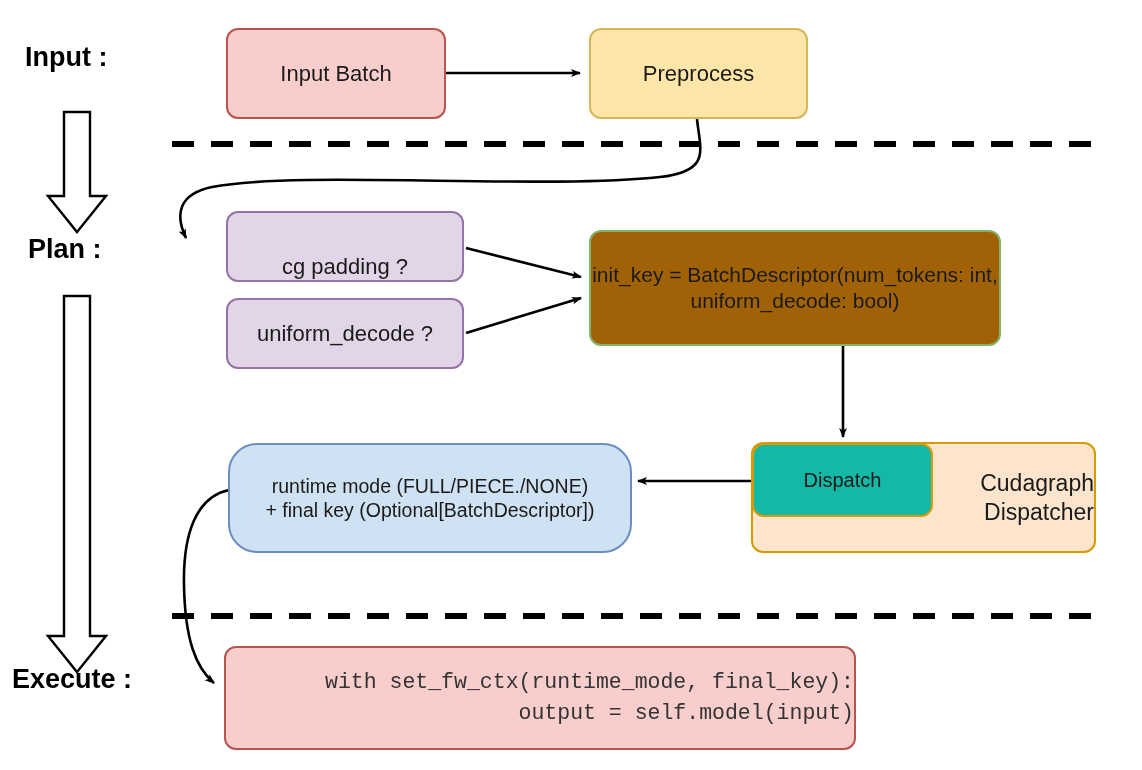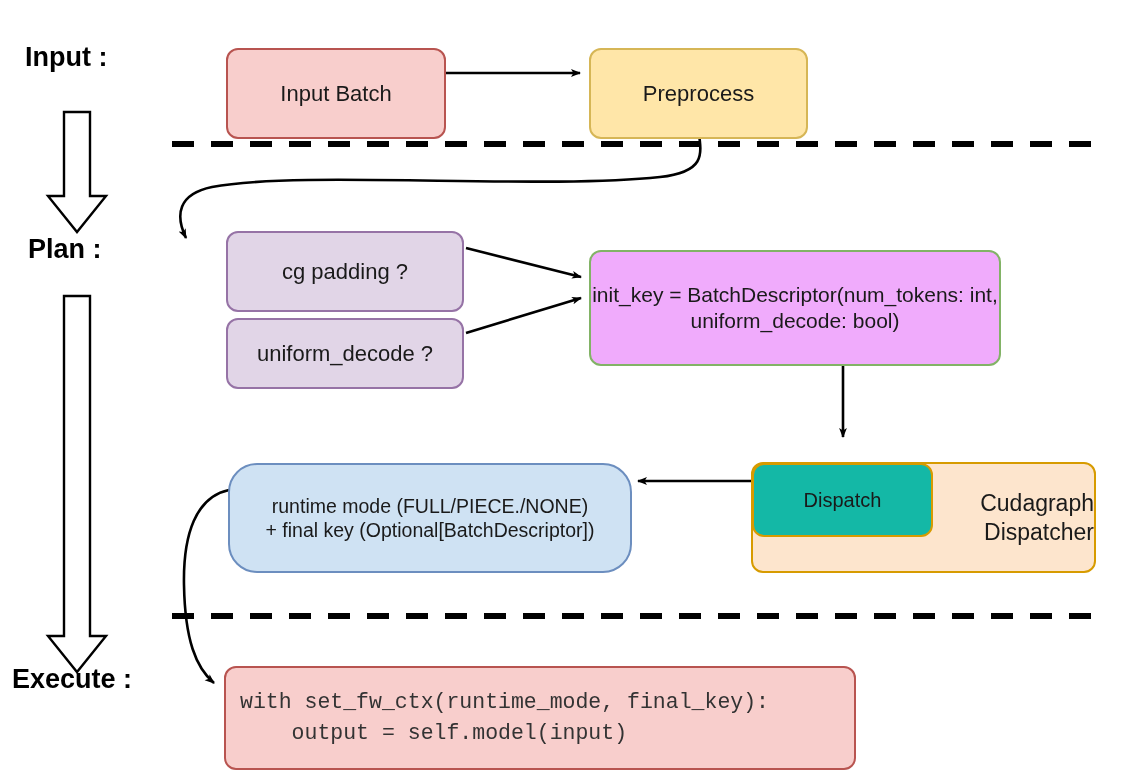--- a/index.html
+++ b/index.html
@@ -31,21 +31,20 @@
     border-radius: 12px;
     border-width: 2px;
     border-style: solid;
     display: flex;
     align-items: center;
     justify-content: center;
     text-align: center;
     font-family: "Liberation Sans", sans-serif;
     color: #1a1a1a;
     line-height: 1.25;
-    margin-top: 20px;
   }
   .stage-label {
     position: absolute;
     font-family: "Liberation Sans", sans-serif;
     font-weight: bold;
     font-size: 27px;
     color: #000000;
     white-space: nowrap;
   }
   .code-node {
@@ -105,32 +104,32 @@
   <div class="node" style="left:226px; top:28px; width:220px; height:91px;
               background:#f8cecc; border-color:#b85450; font-size:22px;">
     <span>Input Batch</span>
   </div>
 
   <div class="node" style="left:589px; top:28px; width:219px; height:91px;
               background:#ffe6a8; border-color:#d6b656; font-size:22px;">
     <span>Preprocess</span>
   </div>
 
-  <div class="node" style="left:226px; top:211px; width:238px; height:81px;
-              background:#e1d5e7; border-color:#9673a6; font-size:22px;">
+  <div class="node" style="left:226px; top:211px; width:238px; height:71px;
+              background:#e1d5e7; border-color:#9673a6; font-size:22px;align-items:flex-end;">
     <span>cg padding ?</span>
   </div>
 
   <div class="node" style="left:226px; top:298px; width:238px; height:71px;
               background:#e1d5e7; border-color:#9673a6; font-size:22px;">
     <span>uniform_decode ?</span>
   </div>
 
   <div class="node" style="left:589px; top:230px; width:412px; height:116px;
-              background:#f0abfc; border-color:#82b366; font-size:21px; flex-direction:column;">
+              background:#a16207; border-color:#82b366; font-size:21px; flex-direction:column;">
     <span class="node-line">init_key = BatchDescriptor(num_tokens: int,</span>
     <span class="node-line">uniform_decode: bool)</span>
   </div>
 
   <div class="node" style="left:751px; top:442px; width:345px; height:111px;
               background:#fde5cd; border-color:#d79b00; font-size:23px;
               flex-direction:column; justify-content:center; align-items:flex-end;
               ">
     <span class="node-line">Cudagraph</span>
     <span class="node-line">Dispatcher</span>
@@ -143,18 +142,18 @@
 
   <div class="node" style="left:228px; top:443px; width:404px; height:110px;
               background:#cfe2f3; border-color:#6c8ebf; font-size:19.5px;
               flex-direction:column;border-radius:29px;">
     <span class="node-line">runtime mode (FULL/PIECE./NONE)</span>
     <span class="node-line">+ final key (Optional[BatchDescriptor])</span>
   </div>
 
   <div class="node code-node" style="left:224px; top:646px; width:632px; height:104px;
               background:#f8cecc; border-color:#b85450;
-              flex-direction:column; align-items:flex-start; justify-content:center;">
+              flex-direction:column; align-items:flex-end; justify-content:center;">
     <span class="node-line">with set_fw_ctx(runtime_mode, final_key):</span>
     <span class="node-line">    output = self.model(input)</span>
   </div>
 
 </div>
 
 </body></html>

